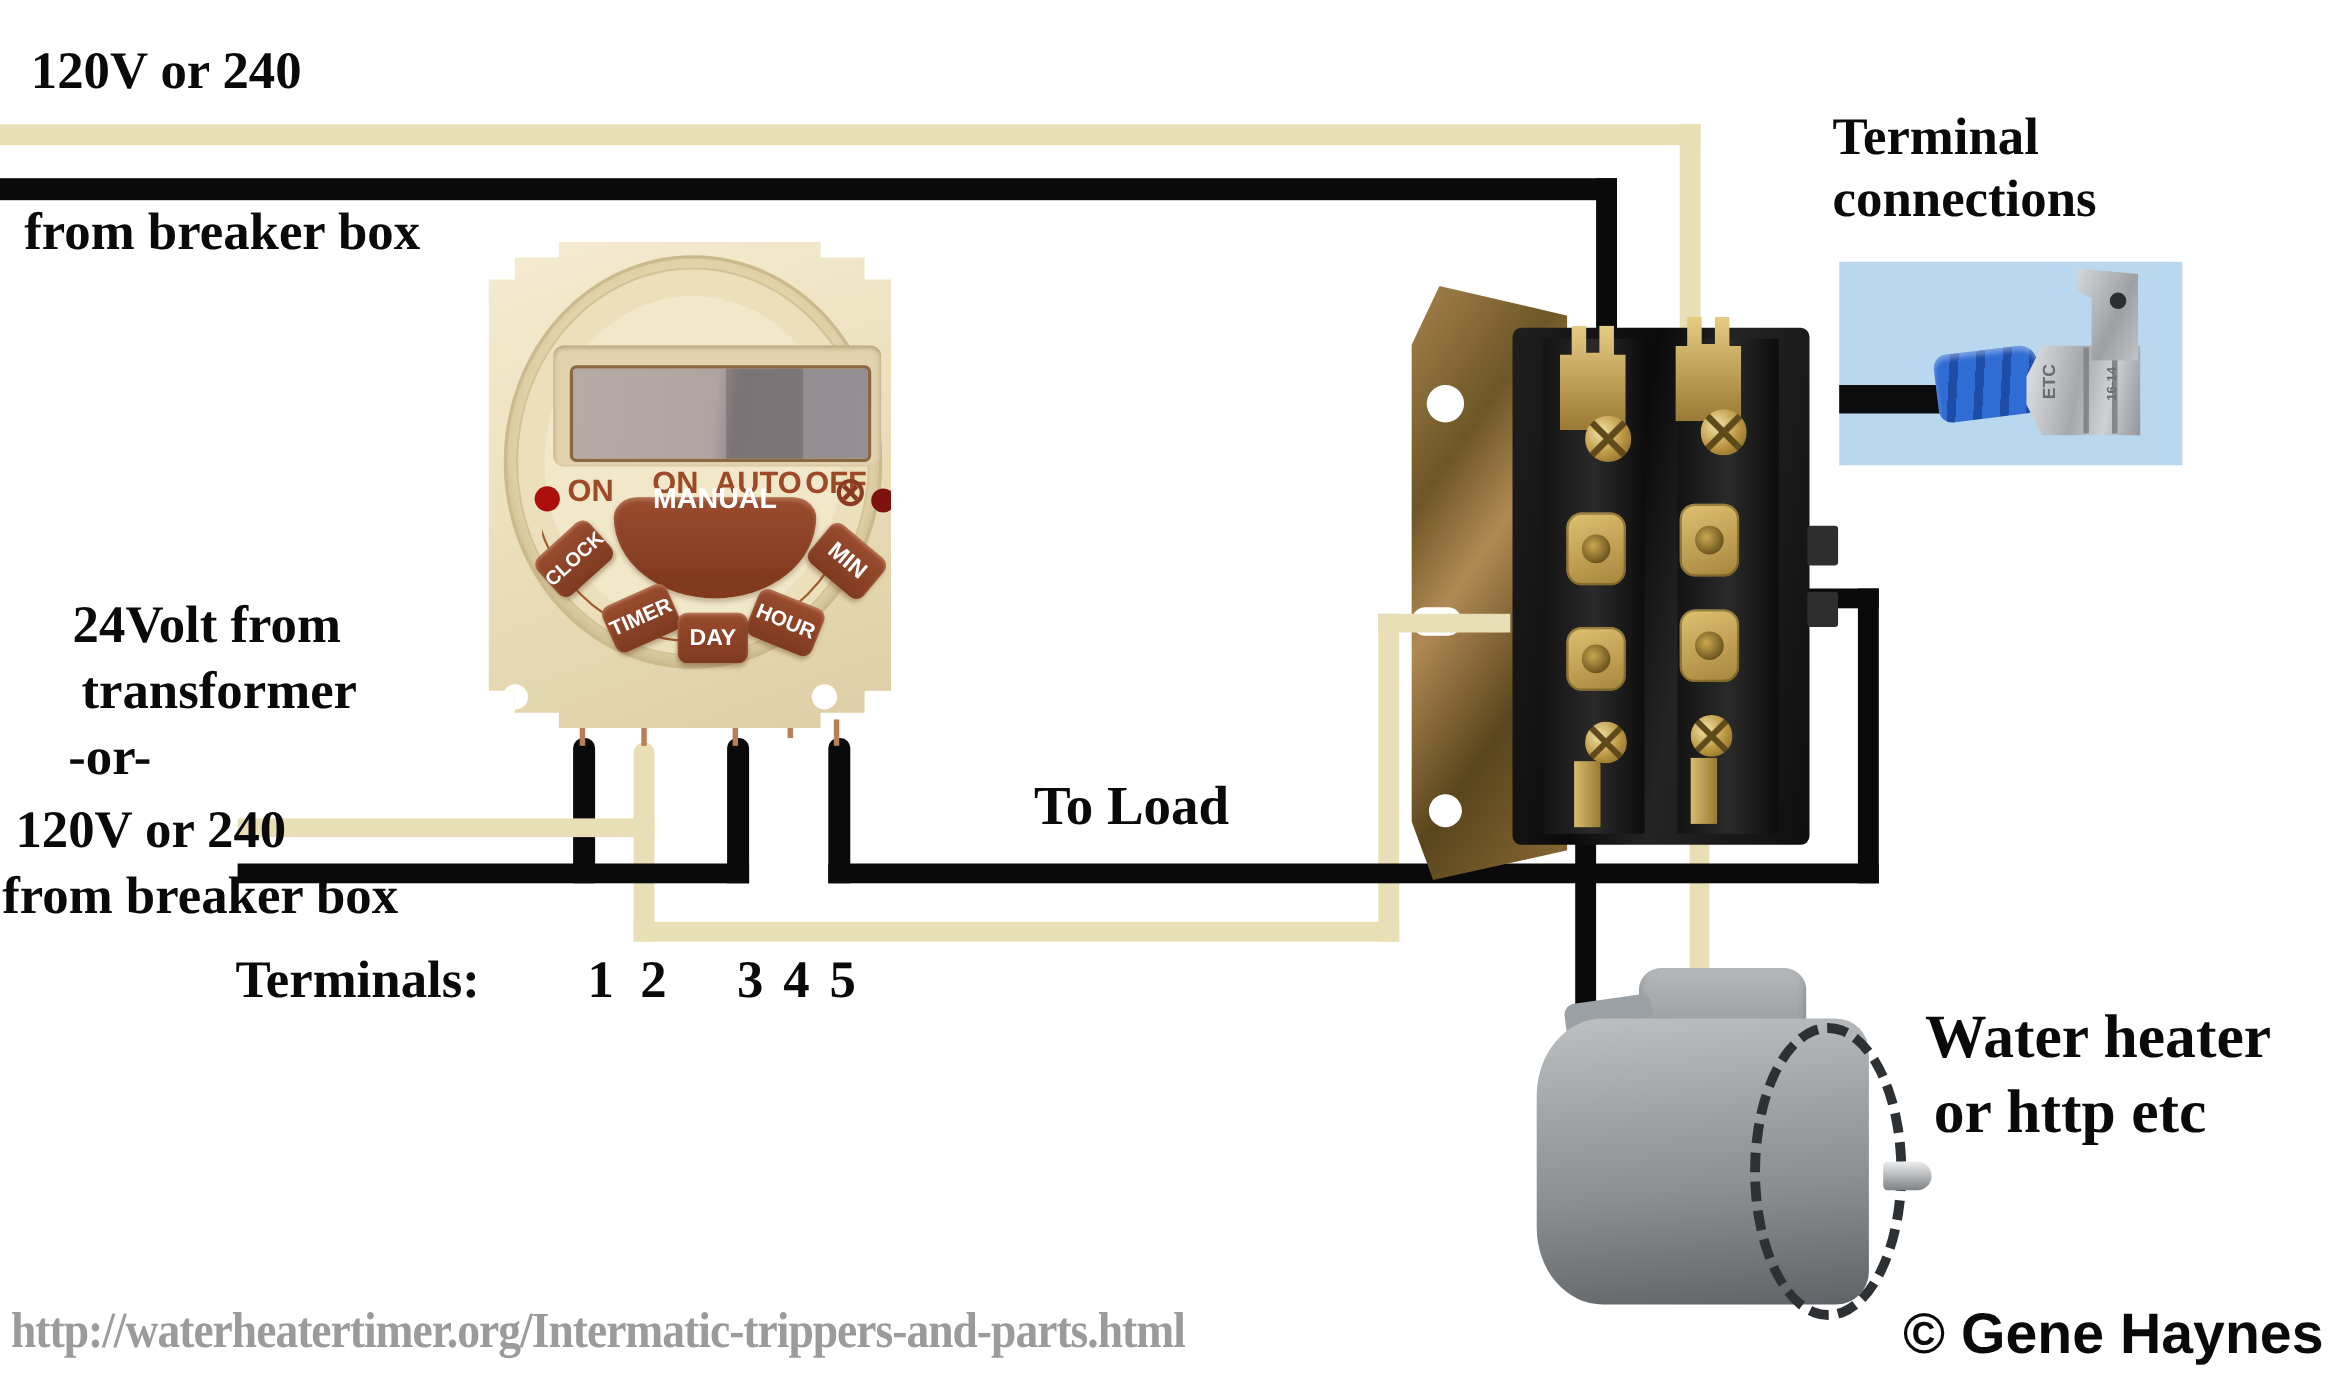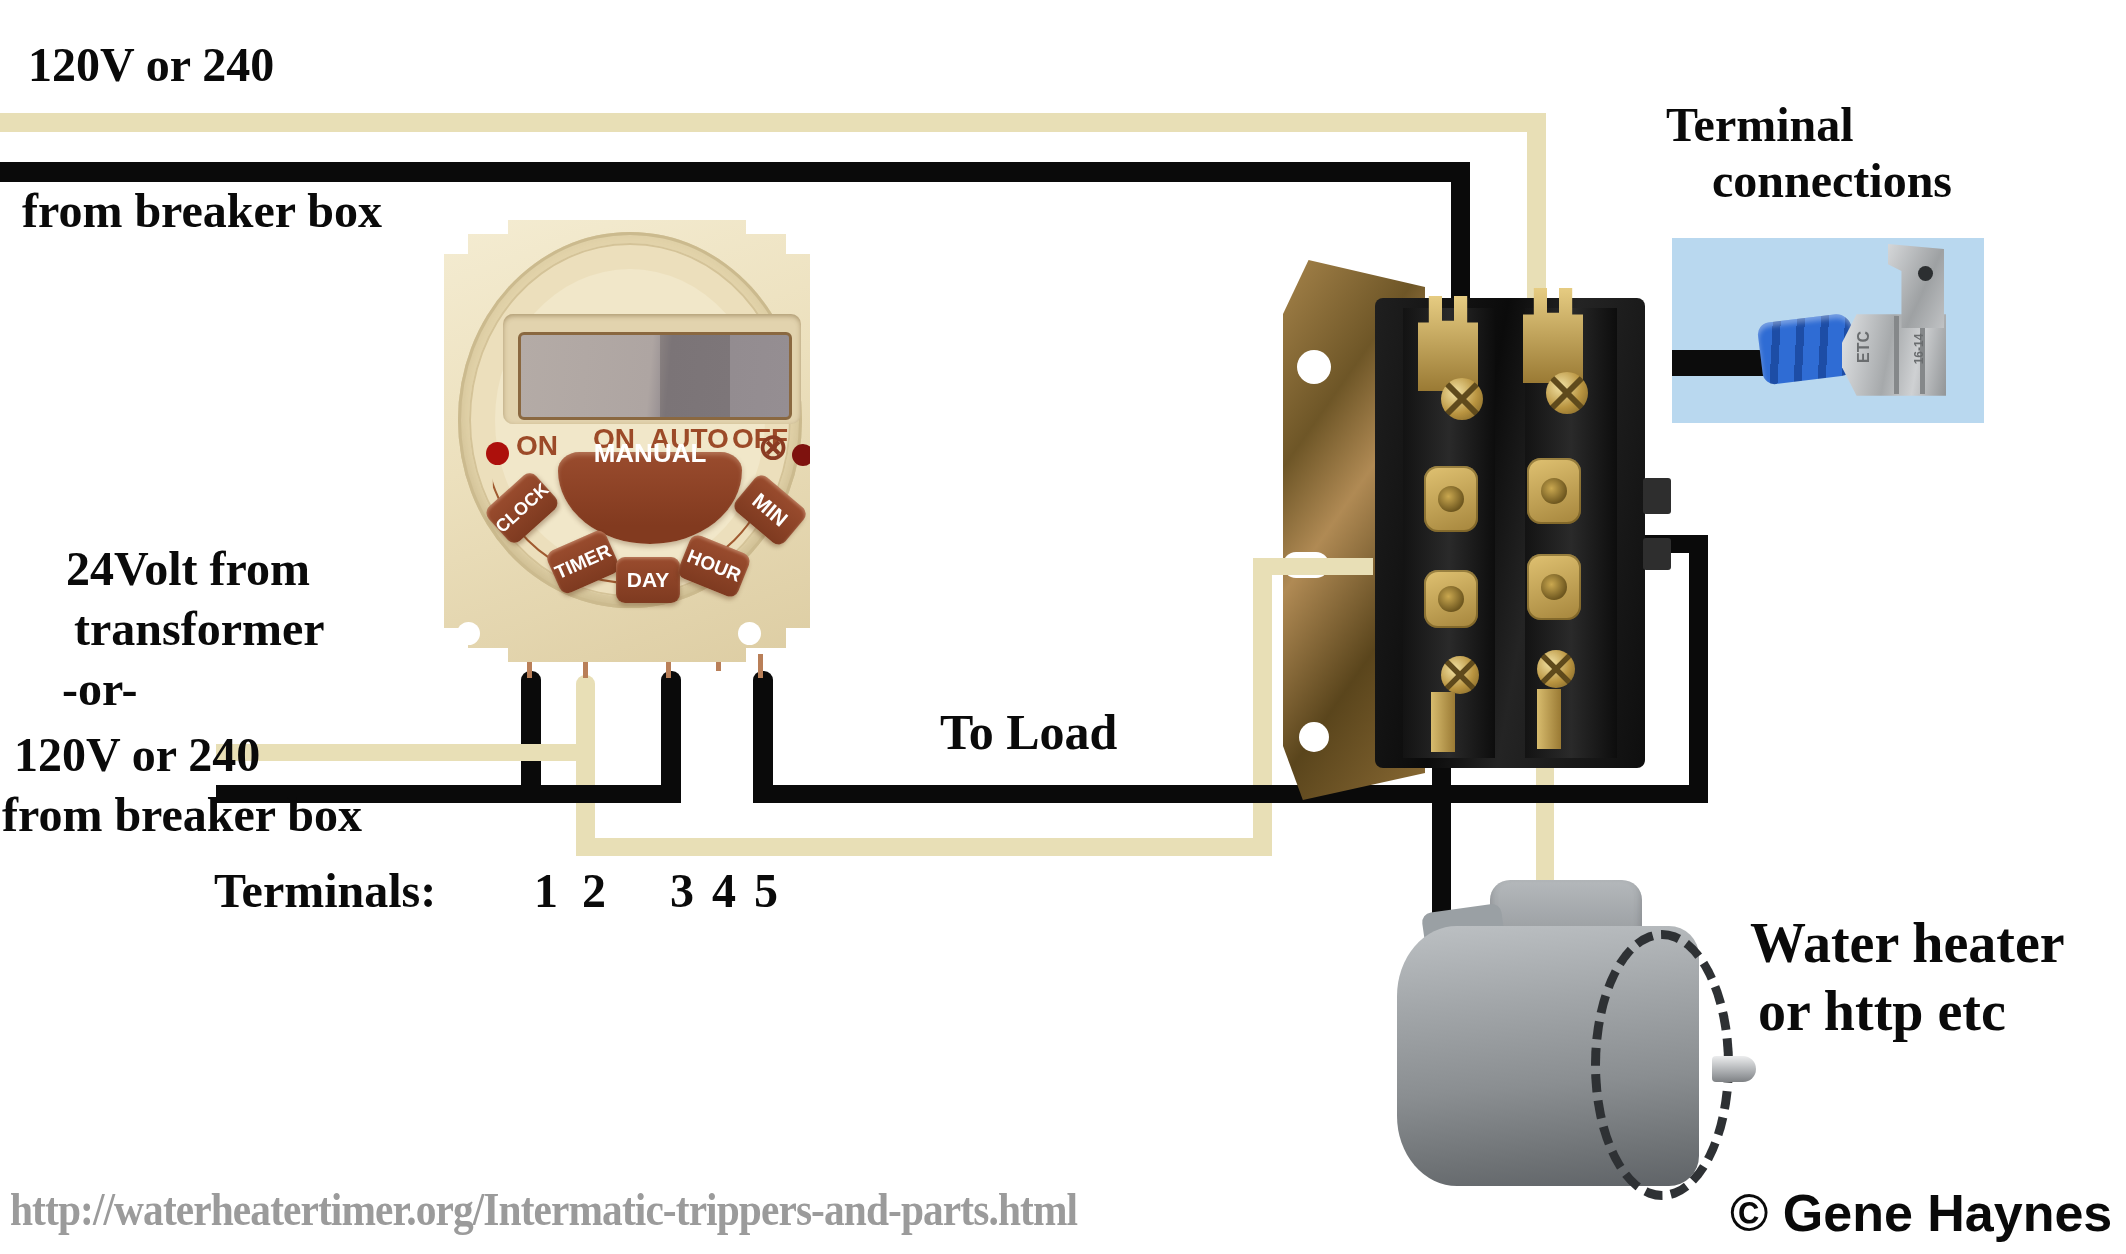--- a/index.html
+++ b/index.html
@@ -141,21 +141,21 @@
   <div class="lbl f48" style="left:14px;top:730px;">120V or 240</div>
   <div class="lbl f48" style="left:2px;top:790px;">from breaker box</div>
 
   <div class="lbl f48" style="left:214px;top:866px;">Terminals:</div>
   <div class="lbl f48" style="left:534px;top:866px;letter-spacing:6px;">1 2</div>
   <div class="lbl f48" style="left:670px;top:866px;letter-spacing:3px;">3 4 5</div>
 
   <div class="lbl f50" style="left:940px;top:706px;">To Load</div>
 
   <div class="lbl f48" style="left:1666px;top:100px;">Terminal</div>
-  <div class="lbl f48" style="left:1712px;top:156px;">connections</div>
+  <div class="lbl f48" style="left:1666px;top:156px;">connections</div>
 
   <div class="lbl f56" style="left:1750px;top:914px;">Water heater</div>
   <div class="lbl f56" style="left:1758px;top:982px;">or http etc</div>
 
 
   <div class="lbl url" style="left:10px;top:1186px;font-size:46px;">http://waterheatertimer.org/Intermatic-trippers-and-parts.html</div>
   <div class="lbl copyright" style="left:1730px;top:1186px;">© Gene Haynes</div>
 
   <div class="timer">
     <div class="bezel">

